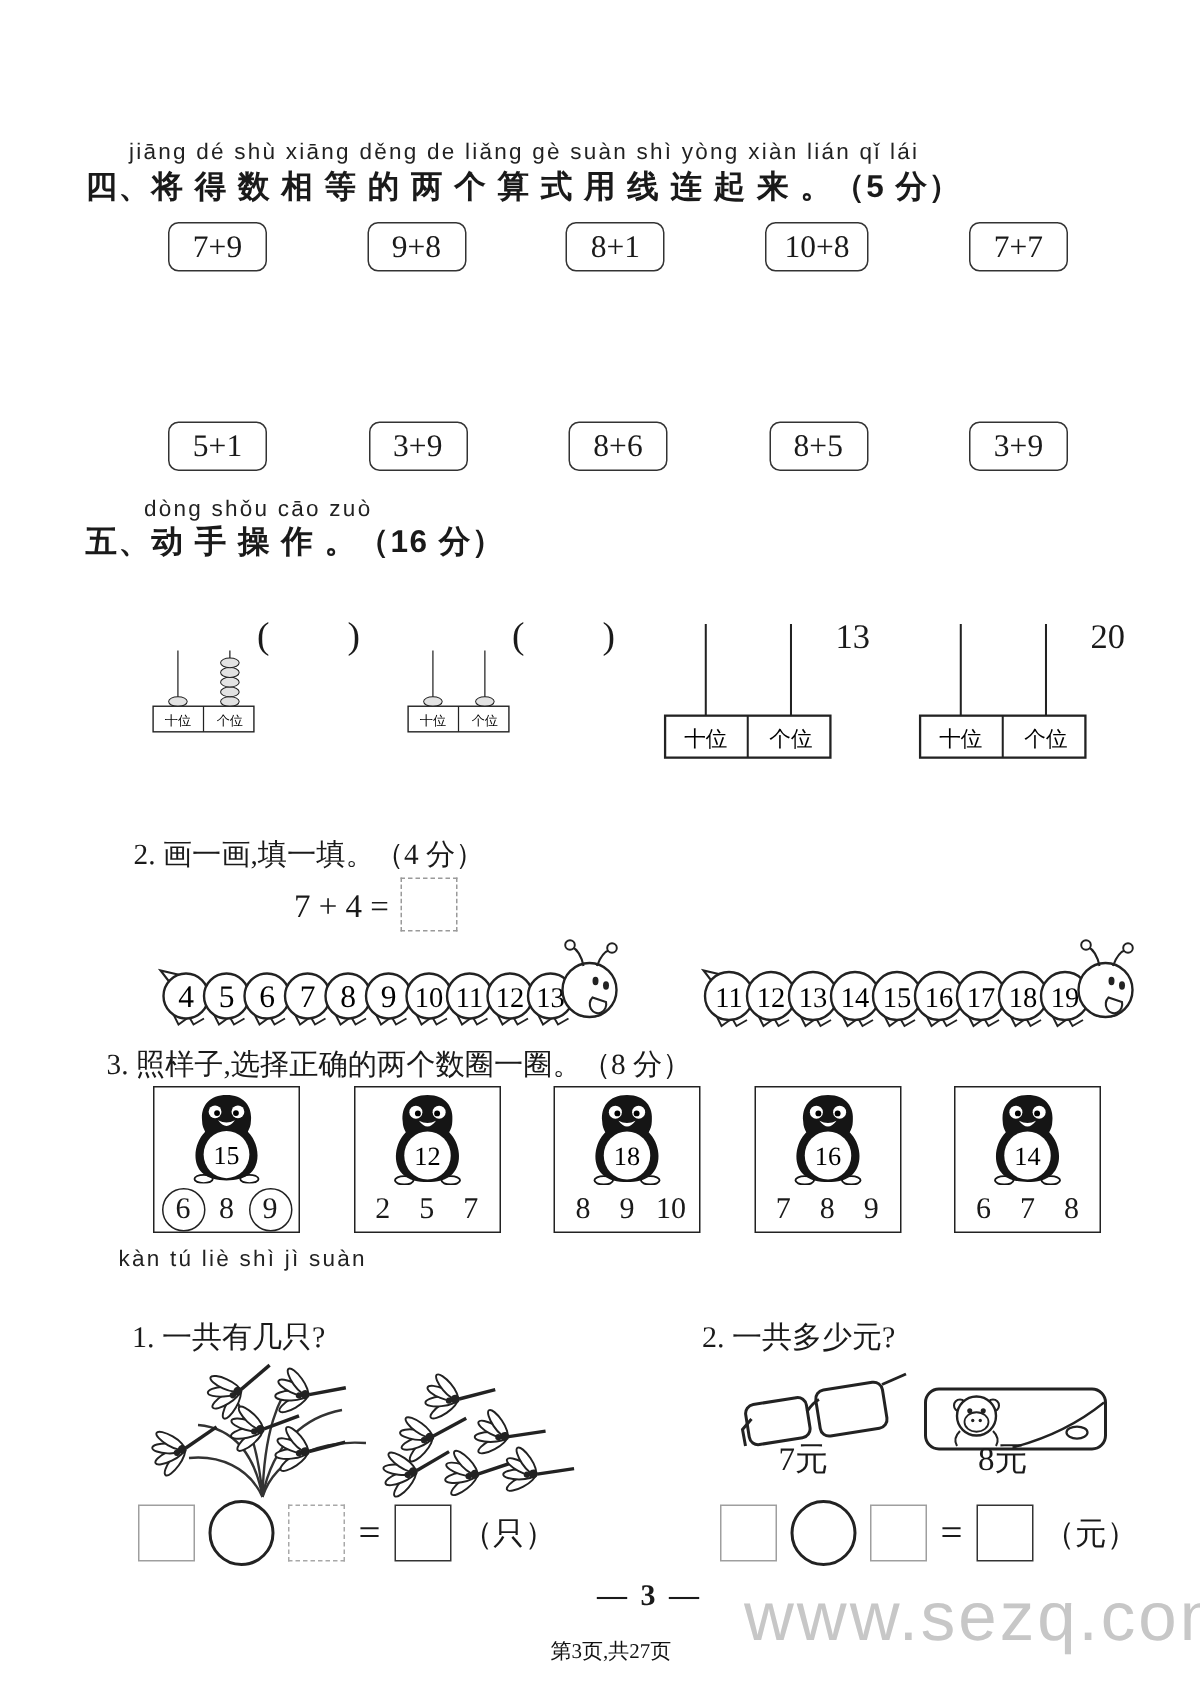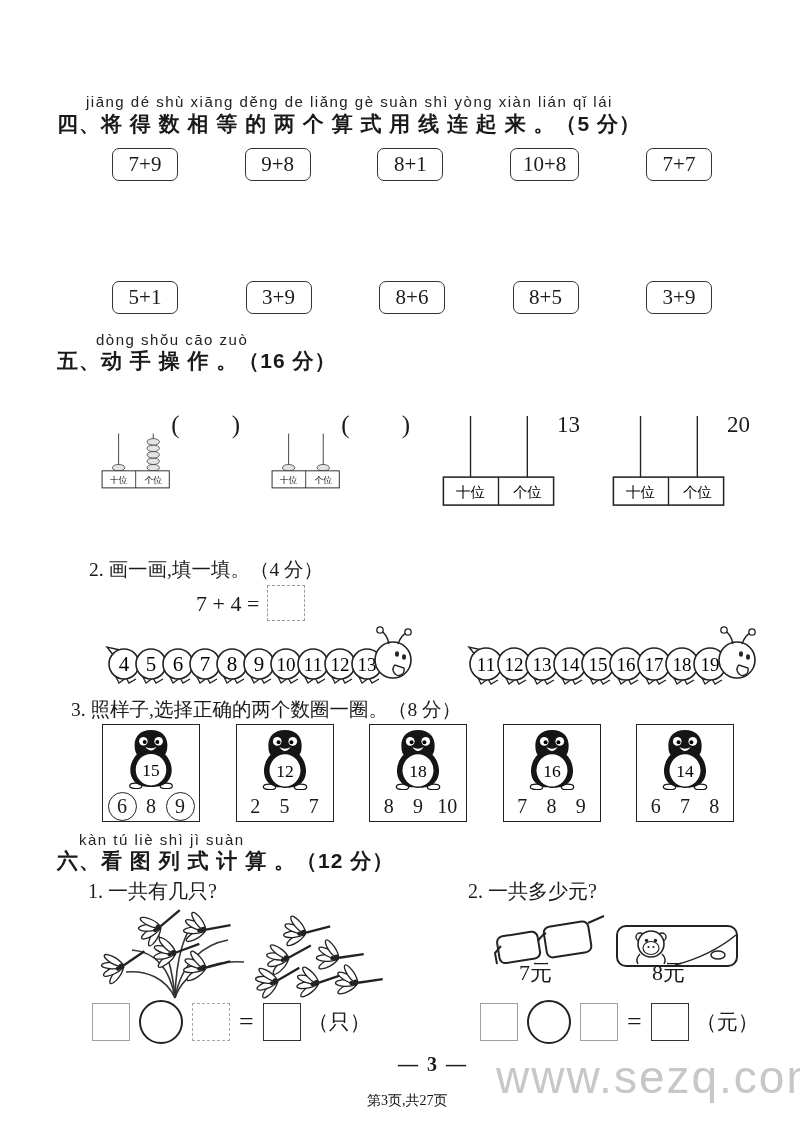--- a/index.html
+++ b/index.html
@@ -334,21 +334,20 @@
     </svg>
         <div class="pg-opts">
           <span class="pg-opt">6</span>
           <span class="pg-opt">7</span>
           <span class="pg-opt">8</span>
         </div>
       </div>
     </div>
 
   <div class="abs pinyin" style="left:79px;top:831px">kàn  tú  liè  shì  jì  suàn</div>
-  <div class="abs sec-title" style="left:57px;top:847px">六、看 图 列 式 计  算  。（12 分）</div>
   <div class="abs q-label" style="left:88px;top:878px">1. 一共有几只?</div>
   <div class="abs q-label" style="left:468px;top:878px">2. 一共多少元?</div>
 
   <div class="abs" id="dflyWrap" style="left:86px;top:900px"><svg width="345" height="102" viewBox="0 0 345 102">
         <path d="M89 98 C84 70 70 52 46 50" fill="none" stroke="#333" stroke-width="1.6"></path>
         <path d="M89 98 C86 60 76 40 68 28" fill="none" stroke="#333" stroke-width="1.6"></path>
         <path d="M89 98 C90 55 99 32 112 16" fill="none" stroke="#333" stroke-width="1.6"></path>
         <path d="M89 98 C96 60 120 44 142 40" fill="none" stroke="#333" stroke-width="1.6"></path>
         <path d="M89 98 C98 70 130 60 158 62" fill="none" stroke="#333" stroke-width="1.6"></path>
         <path d="M89 98 C80 78 60 70 40 72" fill="none" stroke="#333" stroke-width="1.6"></path>

